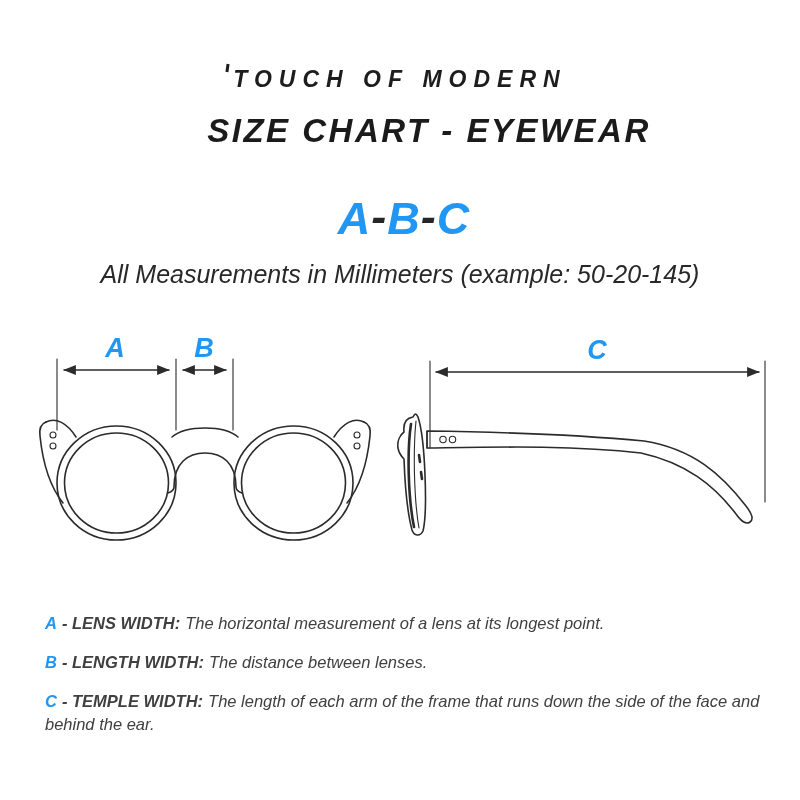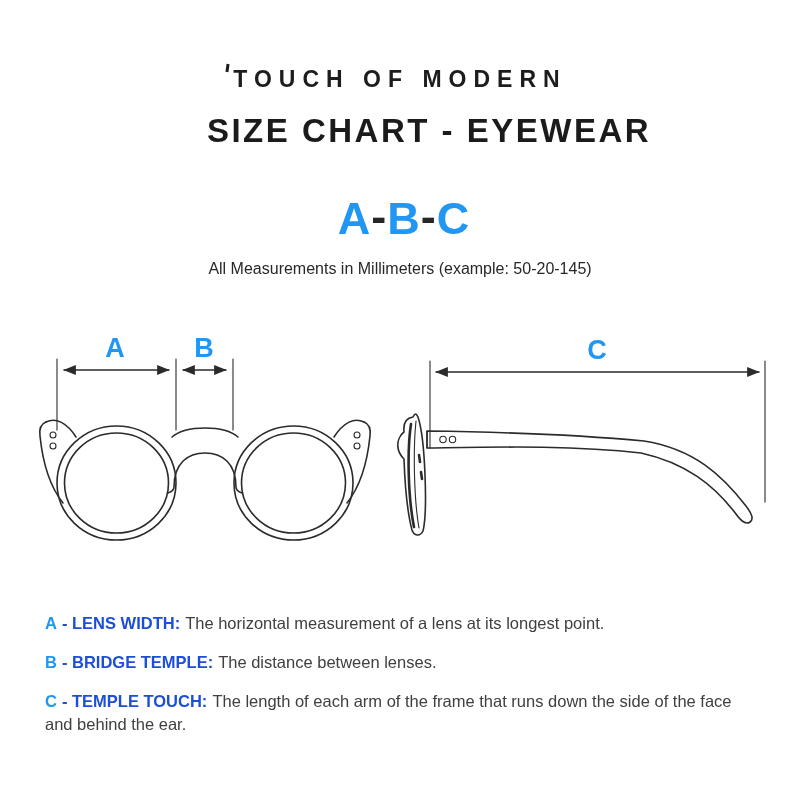--- a/index.html
+++ b/index.html
@@ -10,20 +10,21 @@
     height: 800px;
     font-family: "Liberation Sans", sans-serif;
     color: #1b1b1b;
     overflow: hidden;
   }
   .page {
     position: relative;
     width: 800px;
     height: 584px;
     background: #ffffff;
+    font-style: italic;
   }
   
   .logo {
     position: absolute;
     top: 66px;
     left: 0;
     width: 800px;
     text-align: center;
     font-size: 23px;
     font-weight: 600;
@@ -67,21 +68,21 @@
     white-space: nowrap;
   }
   .formula .abc-letter { color: #2196f3; }
   .formula .abc-dash { color: #262626; position: relative; top: -2px; }
   .subtitle {
     position: absolute;
     top: 260px;
     left: 0;
     width: 800px;
     text-align: center;
-    font-size: 16px;
+    font-size: 25px;
     font-weight: 500;
     color: #282828;
     white-space: nowrap;
   }
   
   .diagram {
     position: absolute;
     top: 325px;
     left: 0;
     width: 800px;
@@ -116,21 +117,21 @@
     left: 0;
     width: 716px;
     font-size: 16.5px;
     line-height: 1.4;
     color: #3c3c3c;
   }
   .def-row.row-a { top: 2px; }
   .def-row.row-b { top: 41px; }
   .def-row.row-c { top: 80px; }
   .def-letter { color: #2196f3; font-weight: 700; margin-right: 5px; }
-  .def-term  { color: #1d4ed8; font-weight: 700; margin-right: 5px; }
+  .def-term  { color: #404040; font-weight: 700; margin-right: 5px; }
   .def-desc  { color: #404040; font-weight: 400; }
 </style>
 </head>
 <body>
 
 <div class="page">
 
   <div class="logo">
     <span class="logo-inner">
       <span class="logo-tick"></span>
@@ -204,20 +205,20 @@
         <circle class="ln ln-thin" cx="452.5" cy="114.5" r="3.2"></circle>
       </g>
     </svg>
   </div>
 
   <div class="definitions">
     <div class="def-row row-a">
       <span class="def-letter">A</span><span class="def-term">- LENS WIDTH:</span><span class="def-desc">The horizontal measurement of a lens at its longest point.</span>
     </div>
     <div class="def-row row-b">
-      <span class="def-letter">B</span><span class="def-term">- BRIDGE TEMPLE:</span><span class="def-desc">The distance between lenses.</span>
+      <span class="def-letter">B</span><span class="def-term">- LENGTH WIDTH:</span><span class="def-desc">The distance between lenses.</span>
     </div>
     <div class="def-row row-c">
-      <span class="def-letter">C</span><span class="def-term">- TEMPLE TOUCH:</span><span class="def-desc">The length of each arm of the frame that runs down the side of the face and behind the ear.</span>
+      <span class="def-letter">C</span><span class="def-term">- TEMPLE WIDTH:</span><span class="def-desc">The length of each arm of the frame that runs down the side of the face and behind the ear.</span>
     </div>
   </div>
 
 </div>
 
 </body></html>

